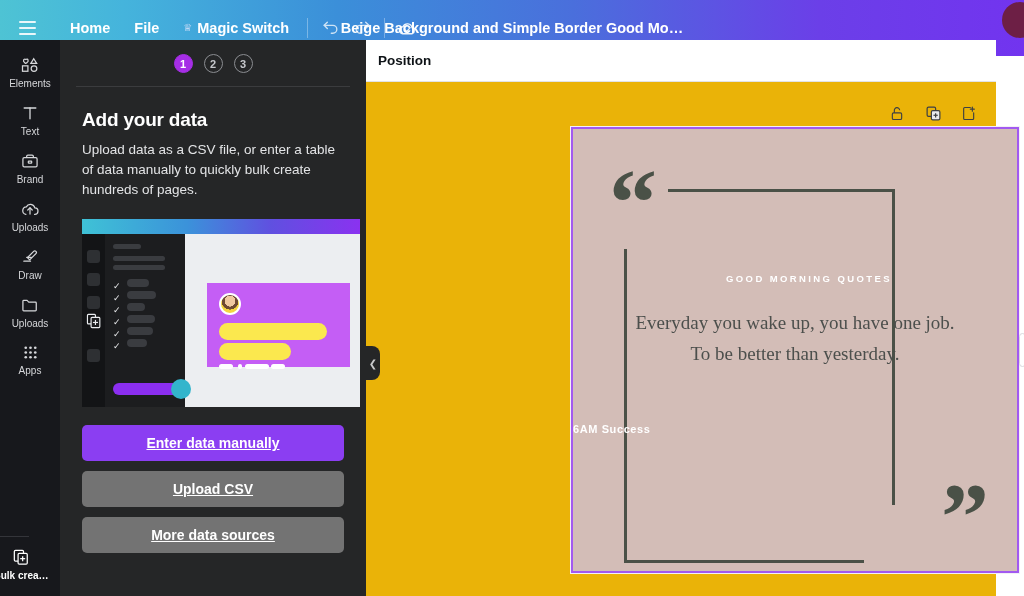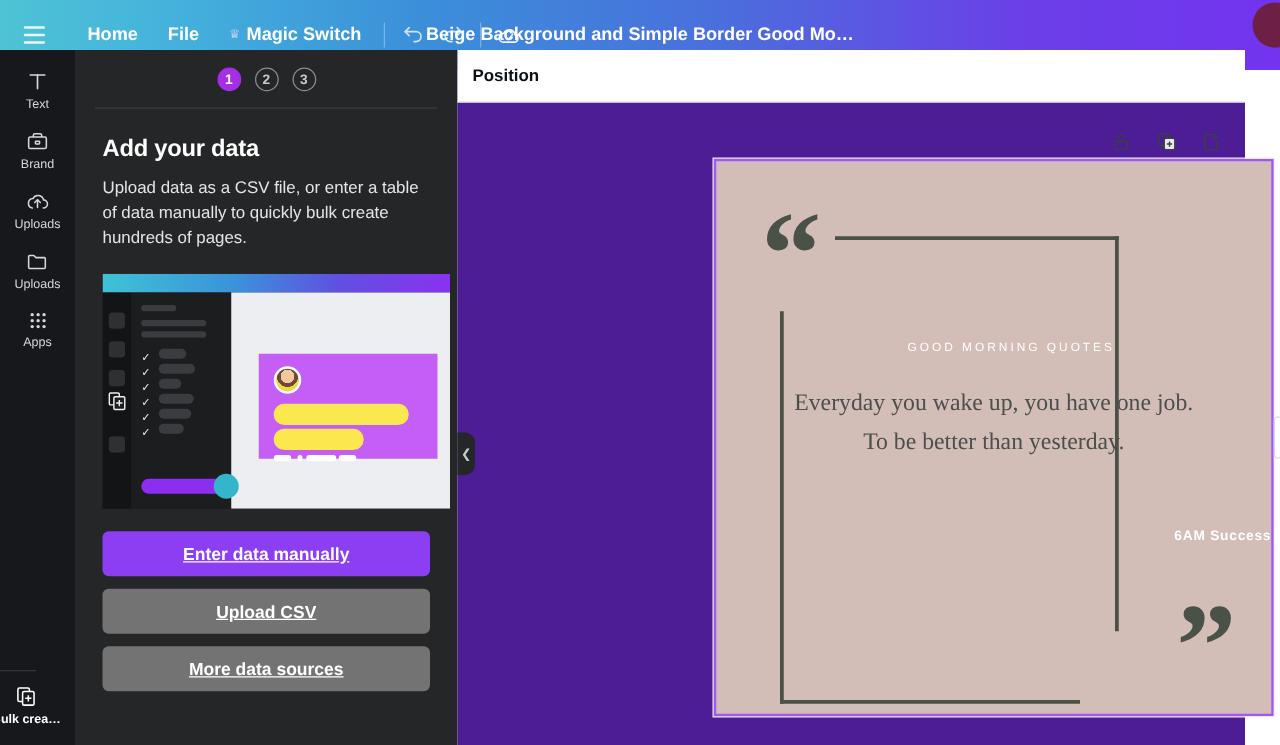--- a/index.html
+++ b/index.html
@@ -116,21 +116,21 @@
   .pbtn.dark { background: #737373; }
 
   .collapse {
     position: absolute; left: 366px; top: 346px; width: 14px; height: 34px;
     background: #252627; border-radius: 0 8px 8px 0;
     display: flex; align-items: center; justify-content: center;
     color: #c9cacc; font-size: 10px; cursor: pointer; z-index: 5;
   }
 
   
-  .main { position: absolute; top: 40px; left: 366px; width: 630px; height: 556px; background: #4c1d95; }
+  .main { position: absolute; top: 40px; left: 366px; width: 630px; height: 556px; background: #eab308; }
   .posbar {
     position: absolute; top: 0; left: 0; right: 0; height: 42px;
     background: #ffffff; border-bottom: 1px solid #e2e3e7;
     display: flex; align-items: center; padding-left: 12px;
   }
   .posbar .lbl { font-size: 13.5px; font-weight: bold; color: #0d1216; cursor: pointer; }
   .canvas-tools {
     position: absolute; top: 64px; right: 18px; display: flex; gap: 18px; color: #3c3f44;
   }
   .ctool { cursor: pointer; width: 18px; height: 18px; display: flex; align-items: center; justify-content: center; }
@@ -150,28 +150,28 @@
     font-weight: bold; line-height: 1; user-select: none;
   }
   .qmark.open { left: 36px; top: 26px; font-size: 96px; }
   .qmark.close { right: 28px; bottom: 6px; font-size: 96px; }
   .frame-top { position: absolute; left: 95px; top: 60px; width: 227px; height: 3px; background: #4a5147; }
   .frame-right { position: absolute; left: 319px; top: 60px; width: 3px; height: 316px; background: #4a5147; }
   .frame-left { position: absolute; left: 51px; top: 120px; width: 3px; height: 314px; background: #4a5147; }
   .frame-bottom { position: absolute; left: 51px; top: 431px; width: 240px; height: 3px; background: #4a5147; }
   .eyebrow {
     position: absolute; left: 0; right: 0; top: 144px; text-align: center;
-    font-size: 9.5px; font-weight: normal; letter-spacing: 2.4px; color: #ffffff; padding-left: 28px;
+    font-size: 9.5px; font-weight: bold; letter-spacing: 2.4px; color: #ffffff; padding-left: 28px;
   }
   .quote {
     position: absolute; left: 58px; right: 58px; top: 178px; text-align: center;
     font-family: "Liberation Serif", serif; font-size: 19px; line-height: 31px; color: #4c4f4c;
   }
   .author {
-    position: absolute; left: 0; right: 0; top: 294px; text-align: right;
+    position: absolute; left: 0; right: 0; top: 294px; text-align: left;
     font-size: 11px; font-weight: bold; letter-spacing: 0.6px; color: #ffffff;
   }
 </style>
 </head>
 <body>
 
 <div id="app">
 
   <div class="topbar">
     <div class="hamburger">
@@ -204,20 +204,29 @@
         <path d="M6.5 18a4 4 0 0 1 .4-8 5.4 5.4 0 0 1 10.3 1.2A3.6 3.6 0 0 1 17.5 18z"></path>
         <polyline points="9 13.5 11 15.5 15 11"></polyline>
       </svg>
     </div>
     <div class="doc-title">Beige Background and Simple Border Good Mo…</div>
     <div class="avatar-top"></div>
   </div>
 
   <div class="rail">
     <div class="rail-item">
+      <svg width="22" height="20" viewBox="0 0 26 24" fill="none" stroke="#d6d7da" stroke-width="1.5">
+        <path d="M6.5 9c-2.5-2-1-5 1.5-3.6C10.5 3.9 12 7 9.5 9 9 9.5 8 10 7.5 10z"></path>
+        <path d="M17.5 4.5 21 10h-7z"></path>
+          <rect x="4" y="13" width="6.5" height="6.5"></rect>
+          <circle cx="17.8" cy="16.3" r="3.4"></circle>
+      </svg>
+      <span class="lbl">Elements</span>
+    </div>
+    <div class="rail-item">
       <svg width="20" height="20" viewBox="0 0 24 24" fill="none" stroke="#d6d7da" stroke-width="1.6" stroke-linecap="round">
           <line x1="5" y1="6" x2="19" y2="6"></line>
           <line x1="12" y1="6" x2="12" y2="19"></line>
         </svg>
       <span class="lbl">Text</span>
     </div>
     <div class="rail-item">
       <svg width="20" height="20" viewBox="0 0 24 24" fill="none" stroke="#d6d7da" stroke-width="1.5">
           <rect x="3.5" y="8" width="17" height="11" rx="1.6"></rect>
           <path d="M8 8V6.2c0-.8.7-1.4 1.5-1.4h5c.8 0 1.5.6 1.5 1.4V8"></path>
@@ -225,20 +234,28 @@
         </svg>
       <span class="lbl">Brand</span>
     </div>
     <div class="rail-item">
       <svg width="20" height="20" viewBox="0 0 24 24" fill="none" stroke="#d6d7da" stroke-width="1.5" stroke-linecap="round">
           <path d="M7 18.5a4.6 4.6 0 0 1 .6-9.1 5.5 5.5 0 0 1 10.2 1.3 3.9 3.9 0 0 1-.3 7.8"></path>
           <polyline points="9.3 13.2 12 10.6 14.7 13.2"></polyline>
           <line x1="12" y1="10.6" x2="12" y2="18"></line>
         </svg>
       <span class="lbl">Uploads</span>
+    </div>
+    <div class="rail-item">
+      <svg width="21" height="20" viewBox="0 0 24 24" fill="none" stroke="#d6d7da" stroke-width="1.5" stroke-linecap="round" stroke-linejoin="round">
+          <path d="M4 17h8"></path>
+          <path d="M7.5 12.5h5.5"></path>
+          <path d="M11 15.5 18.5 8a1.9 1.9 0 0 0-2.7-2.7L8.3 12.8z"></path>
+        </svg>
+      <span class="lbl">Draw</span>
     </div>
     <div class="rail-item">
       <svg width="20" height="20" viewBox="0 0 24 24" fill="none" stroke="#d6d7da" stroke-width="1.5" stroke-linejoin="round">
           <path d="M3.5 18V7.5a1 1 0 0 1 1-1h4l2 2h8a1 1 0 0 1 1 1V18a1 1 0 0 1-1 1h-14a1 1 0 0 1-1-1z"></path>
         </svg>
       <span class="lbl">Uploads</span>
     </div>
     <div class="rail-item">
       <svg width="19" height="19" viewBox="0 0 24 24" fill="#d6d7da">
         <circle cx="6" cy="6" r="1.7"></circle>

